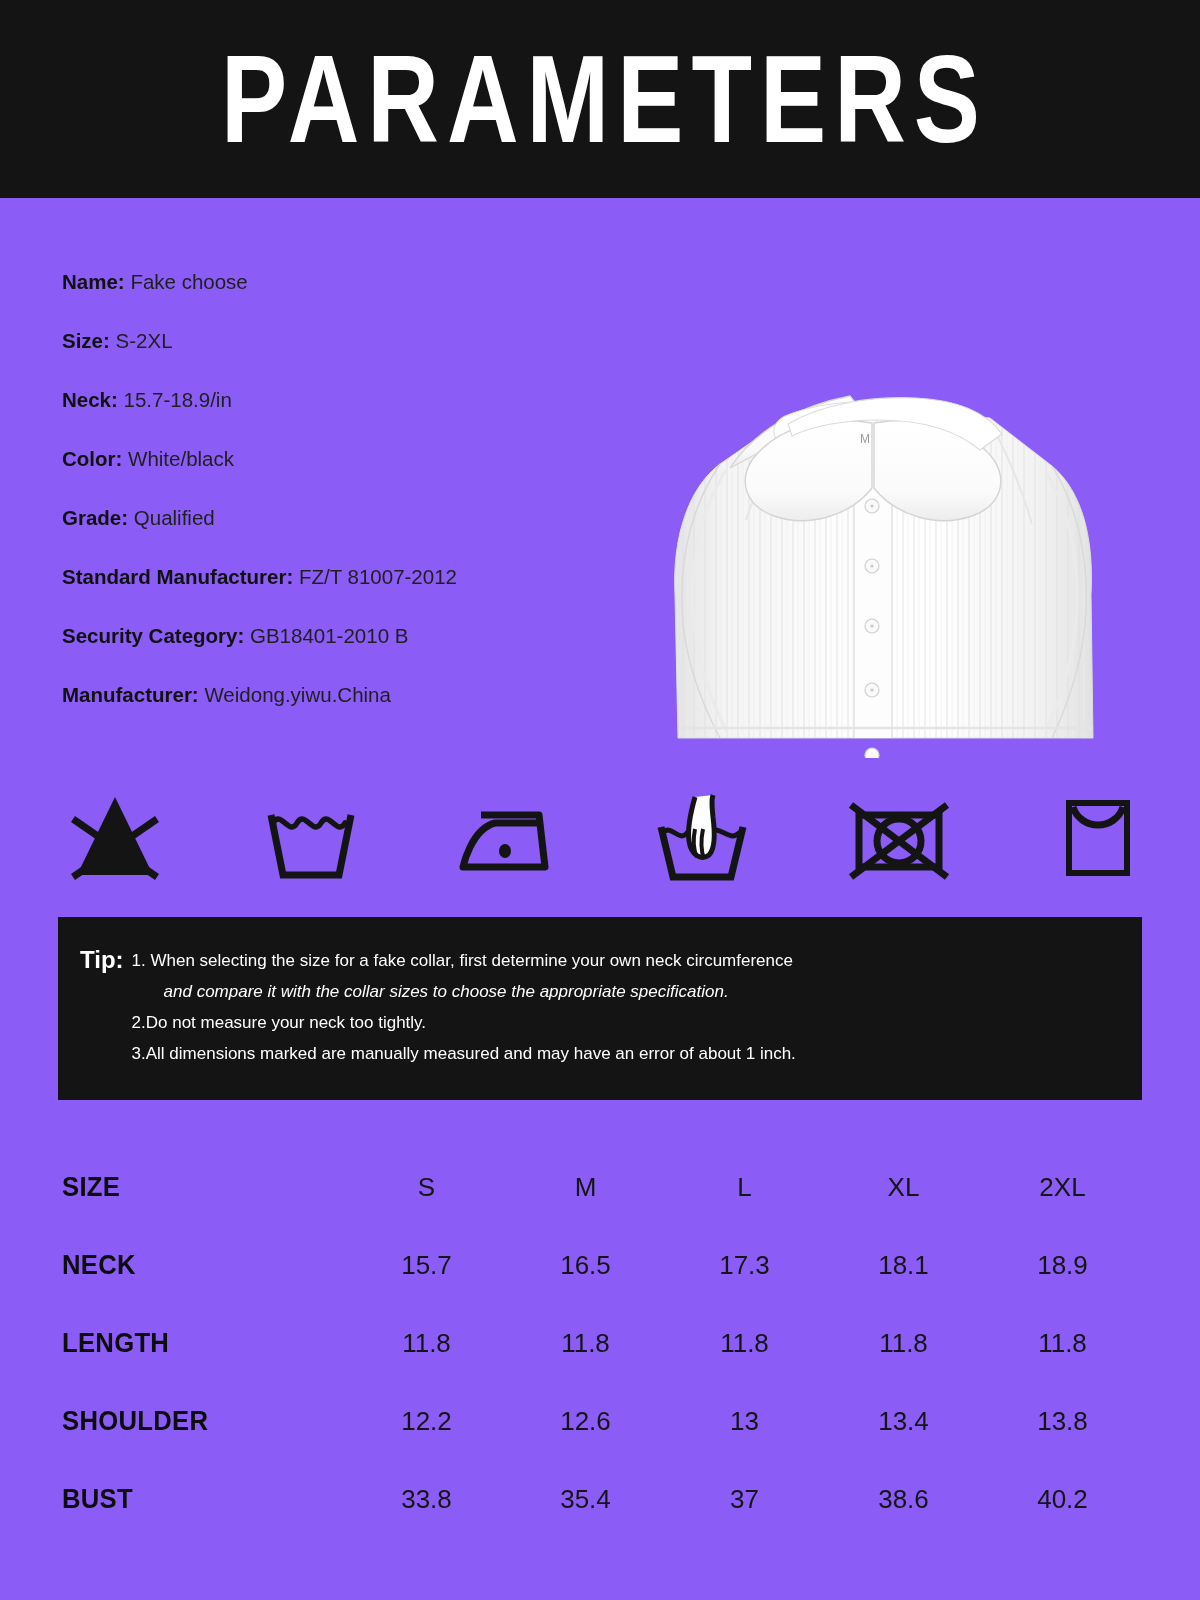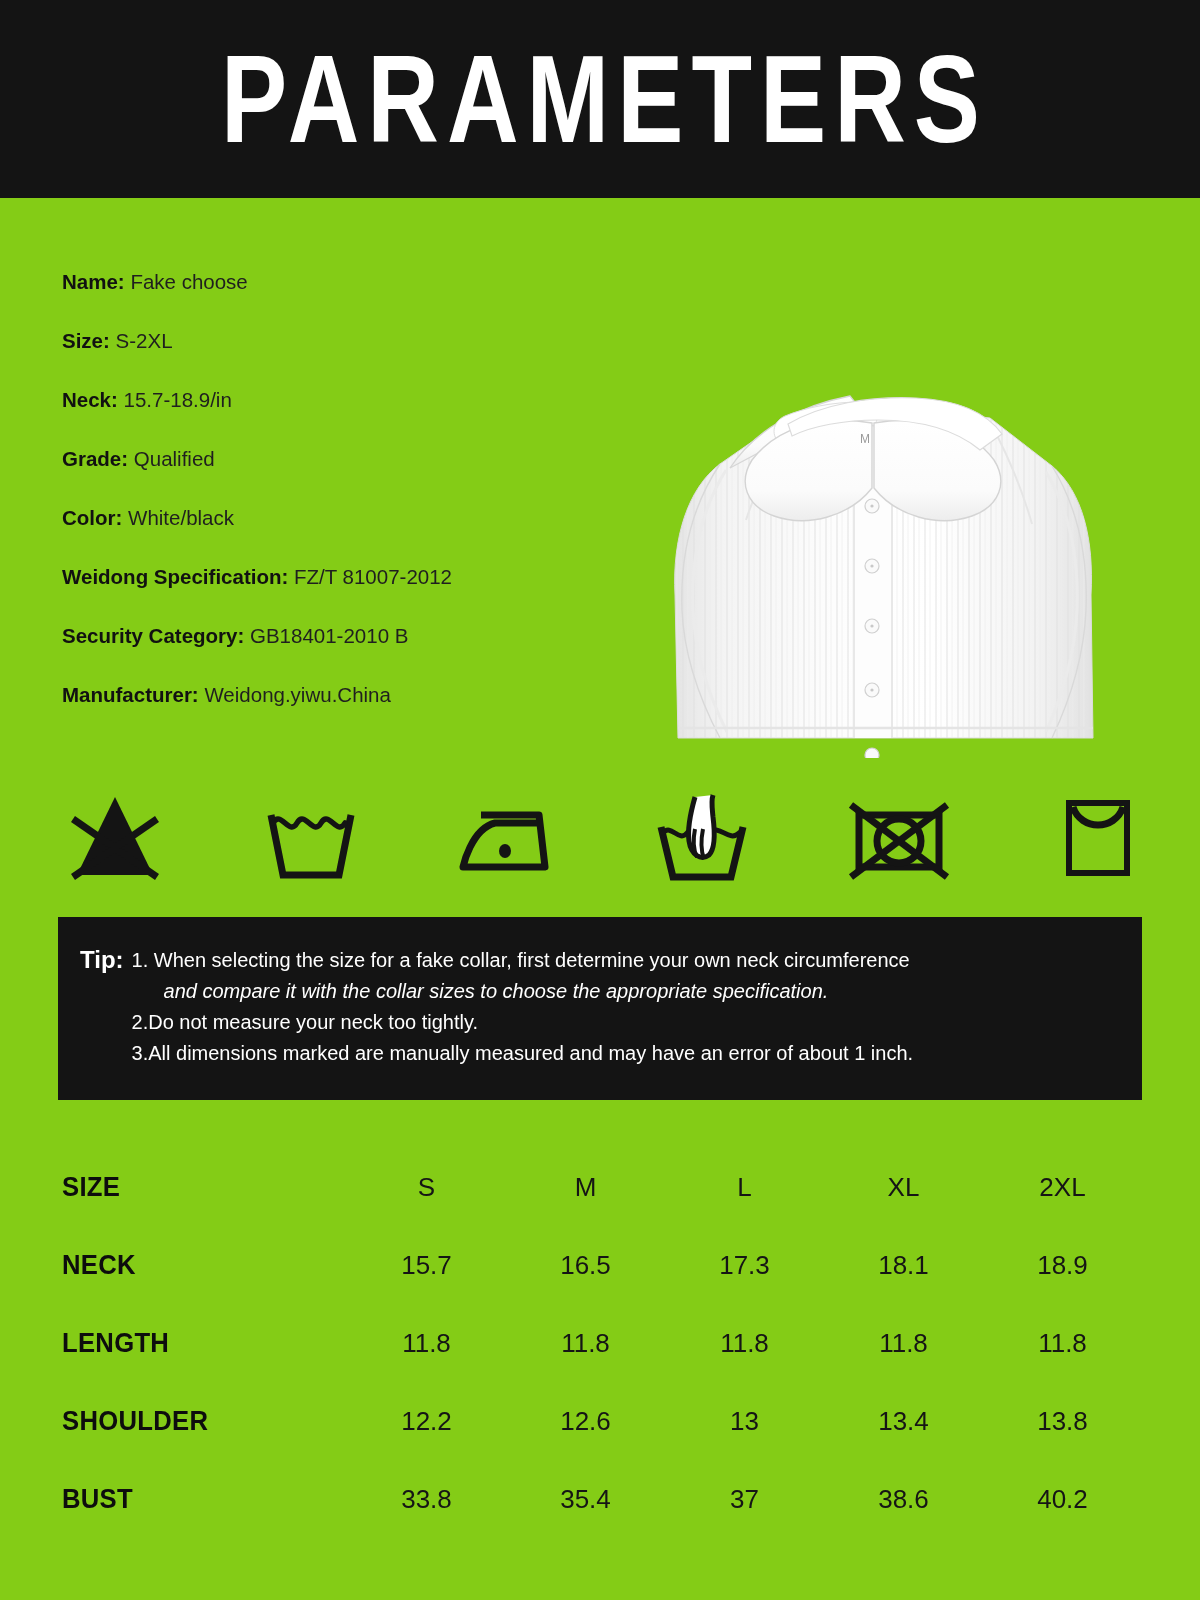--- a/index.html
+++ b/index.html
@@ -10,21 +10,21 @@
     height: 1600px;
     background: #ffffff;
     font-family: "Liberation Sans", "DejaVu Sans", sans-serif;
     overflow: hidden;
   }
 
   .page {
     position: relative;
     width: 1200px;
     height: 1600px;
-    background: #84cc16;
+    background: #8b5cf6;
   }
 
   
   .header-banner {
     position: absolute;
     left: 0;
     top: 0;
     width: 1200px;
     height: 198px;
     background: #141414;
@@ -119,21 +119,21 @@
     line-height: 30px;
     flex: 0 0 auto;
     padding-right: 8px;
     white-space: nowrap;
   }
   .tip-lines {
     flex: 1 1 auto;
   }
   .tip-line {
     color: #ffffff;
-    font-size: 20px;
+    font-size: 17px;
     font-weight: 400;
     line-height: 31px;
     white-space: nowrap;
   }
   .tip-line.indent { padding-left: 32px; font-style: italic; }
 
   
   .size-table {
     position: absolute;
     left: 62px;
@@ -190,29 +190,29 @@
     </div>
     <div class="spec-row">
       <span class="spec-label">Size:</span>
       <span class="spec-value">S-2XL</span>
     </div>
     <div class="spec-row">
       <span class="spec-label">Neck:</span>
       <span class="spec-value">15.7-18.9/in</span>
     </div>
     <div class="spec-row">
+      <span class="spec-label">Color:</span>
+      <span class="spec-value">White/black</span>
+    </div>
+    <div class="spec-row">
       <span class="spec-label">Grade:</span>
       <span class="spec-value">Qualified</span>
     </div>
     <div class="spec-row">
-      <span class="spec-label">Color:</span>
-      <span class="spec-value">White/black</span>
-    </div>
-    <div class="spec-row">
-      <span class="spec-label">Weidong Specification:</span>
+      <span class="spec-label">Standard Manufacturer:</span>
       <span class="spec-value">FZ/T 81007-2012</span>
     </div>
     <div class="spec-row">
       <span class="spec-label">Security Category:</span>
       <span class="spec-value">GB18401-2010 B</span>
     </div>
     <div class="spec-row">
       <span class="spec-label">Manufacturer:</span>
       <span class="spec-value">Weidong.yiwu.China</span>
     </div>

